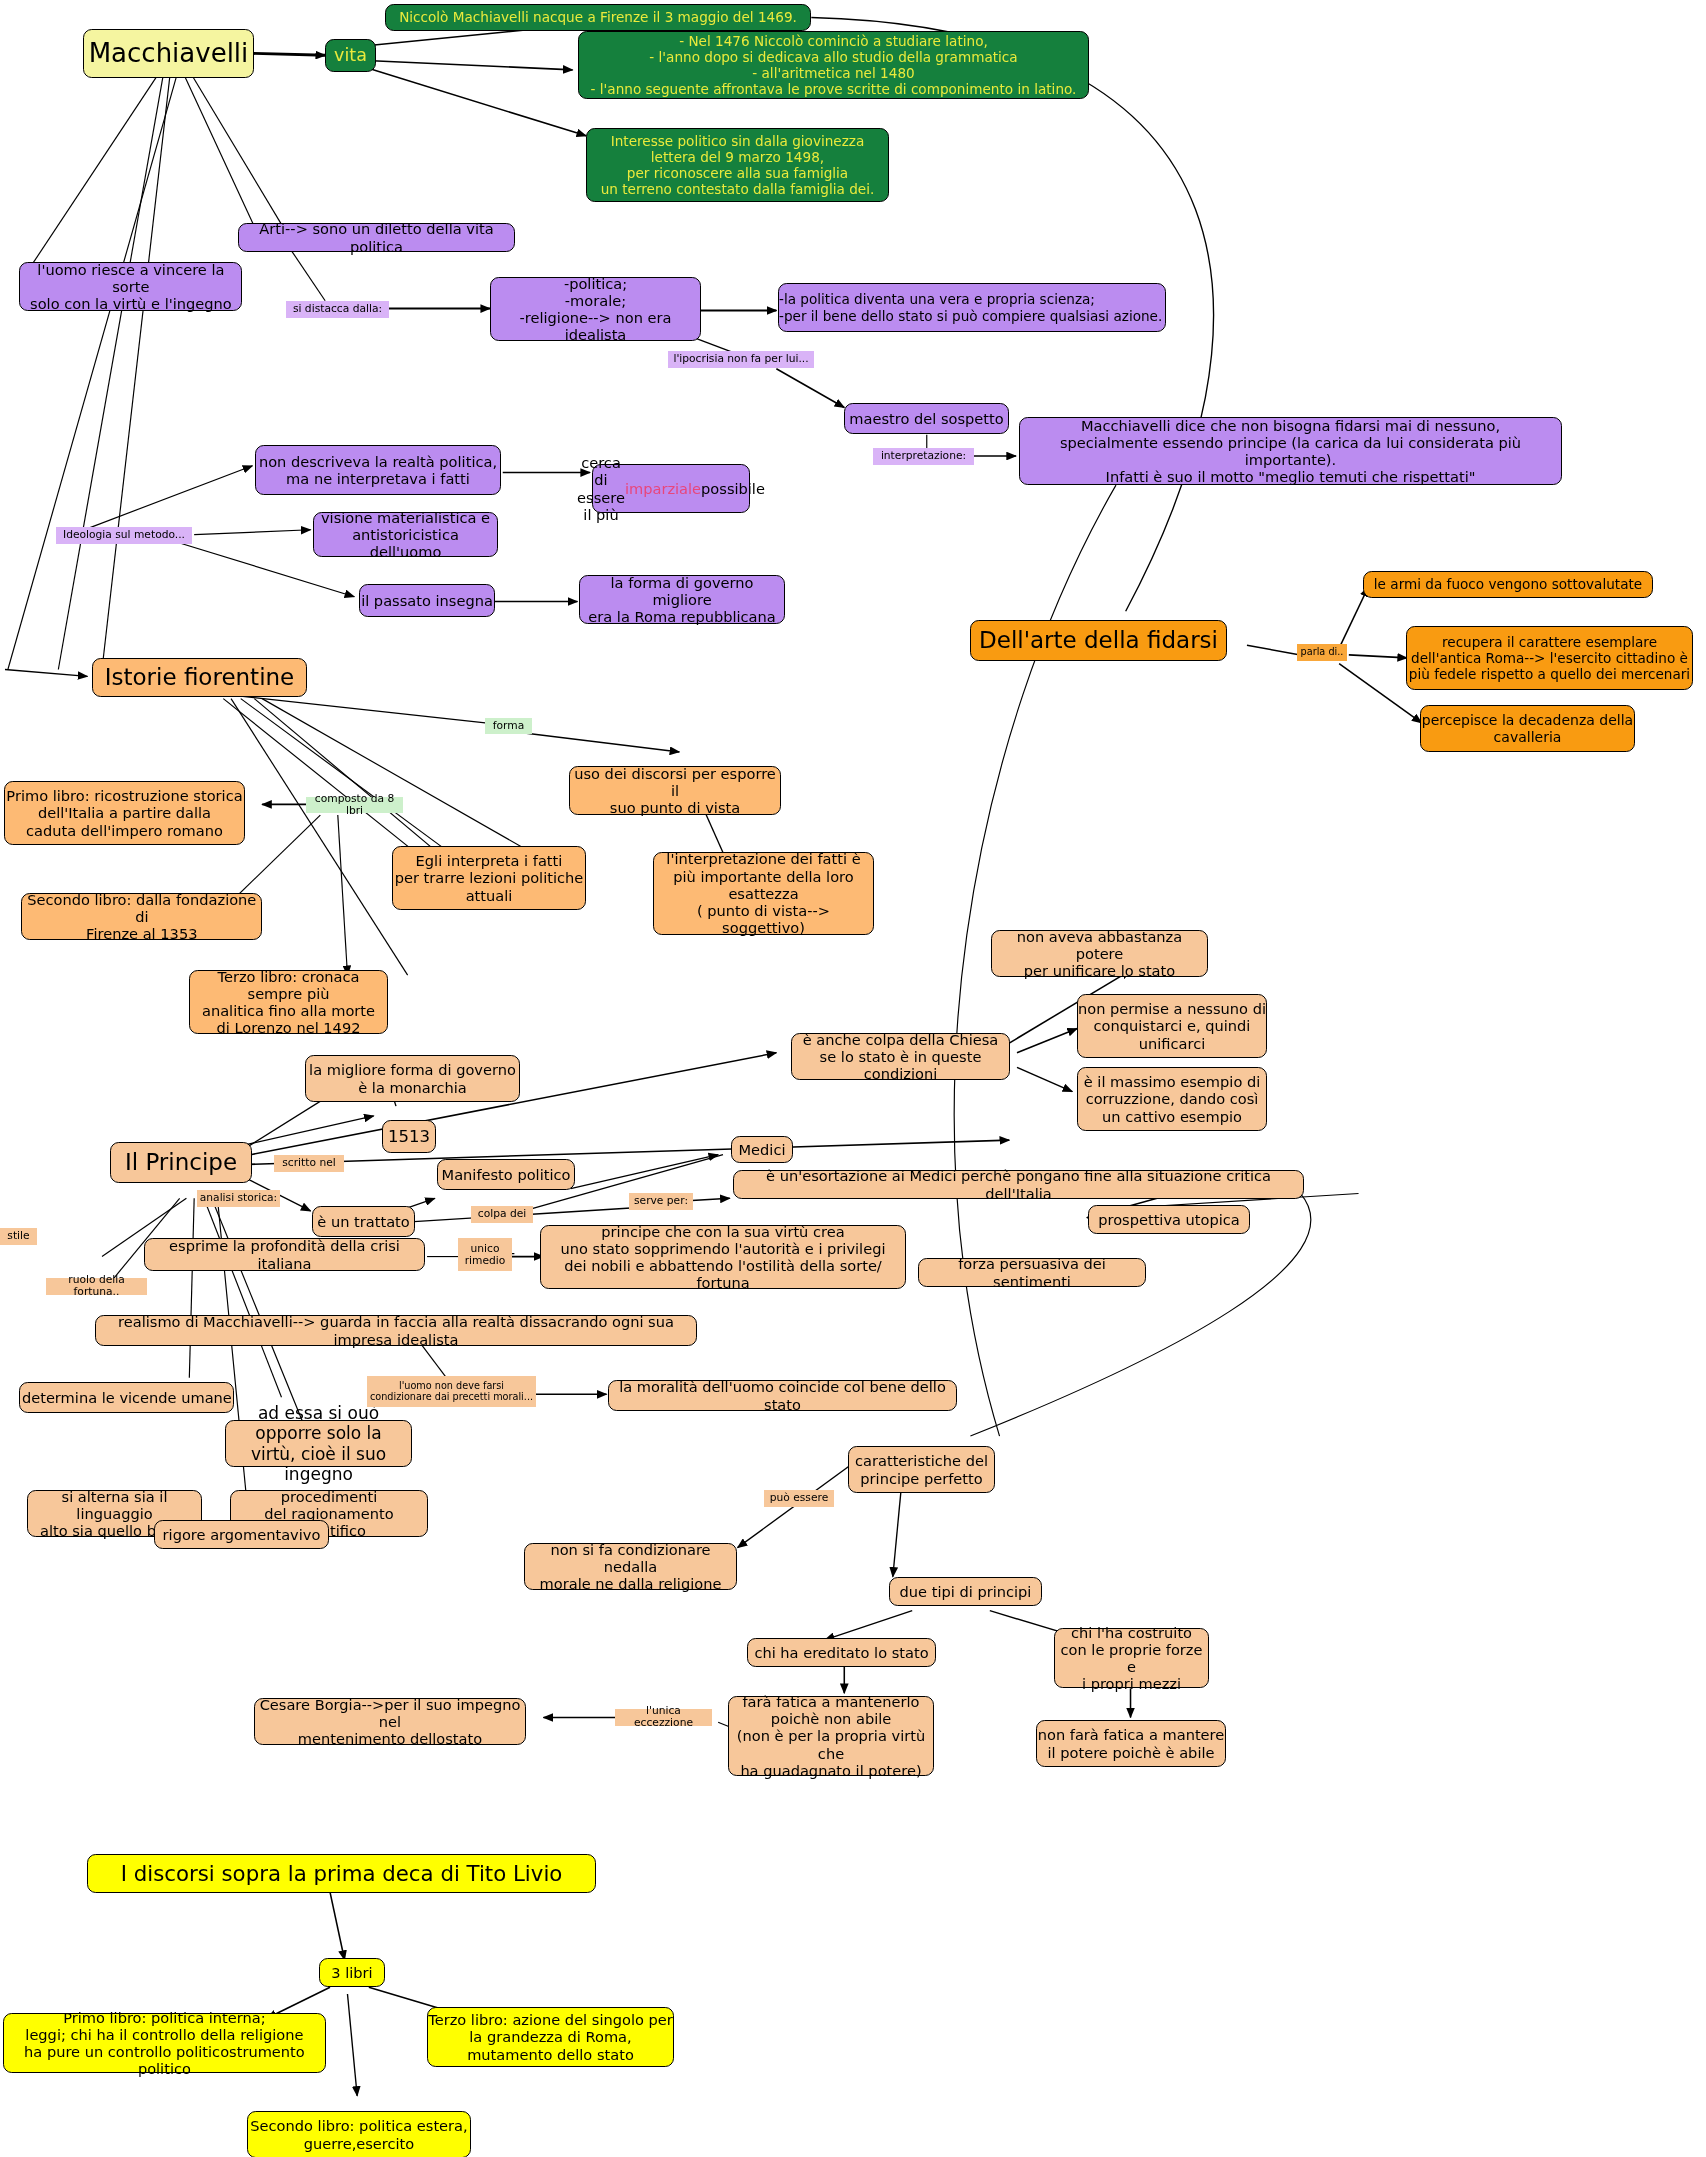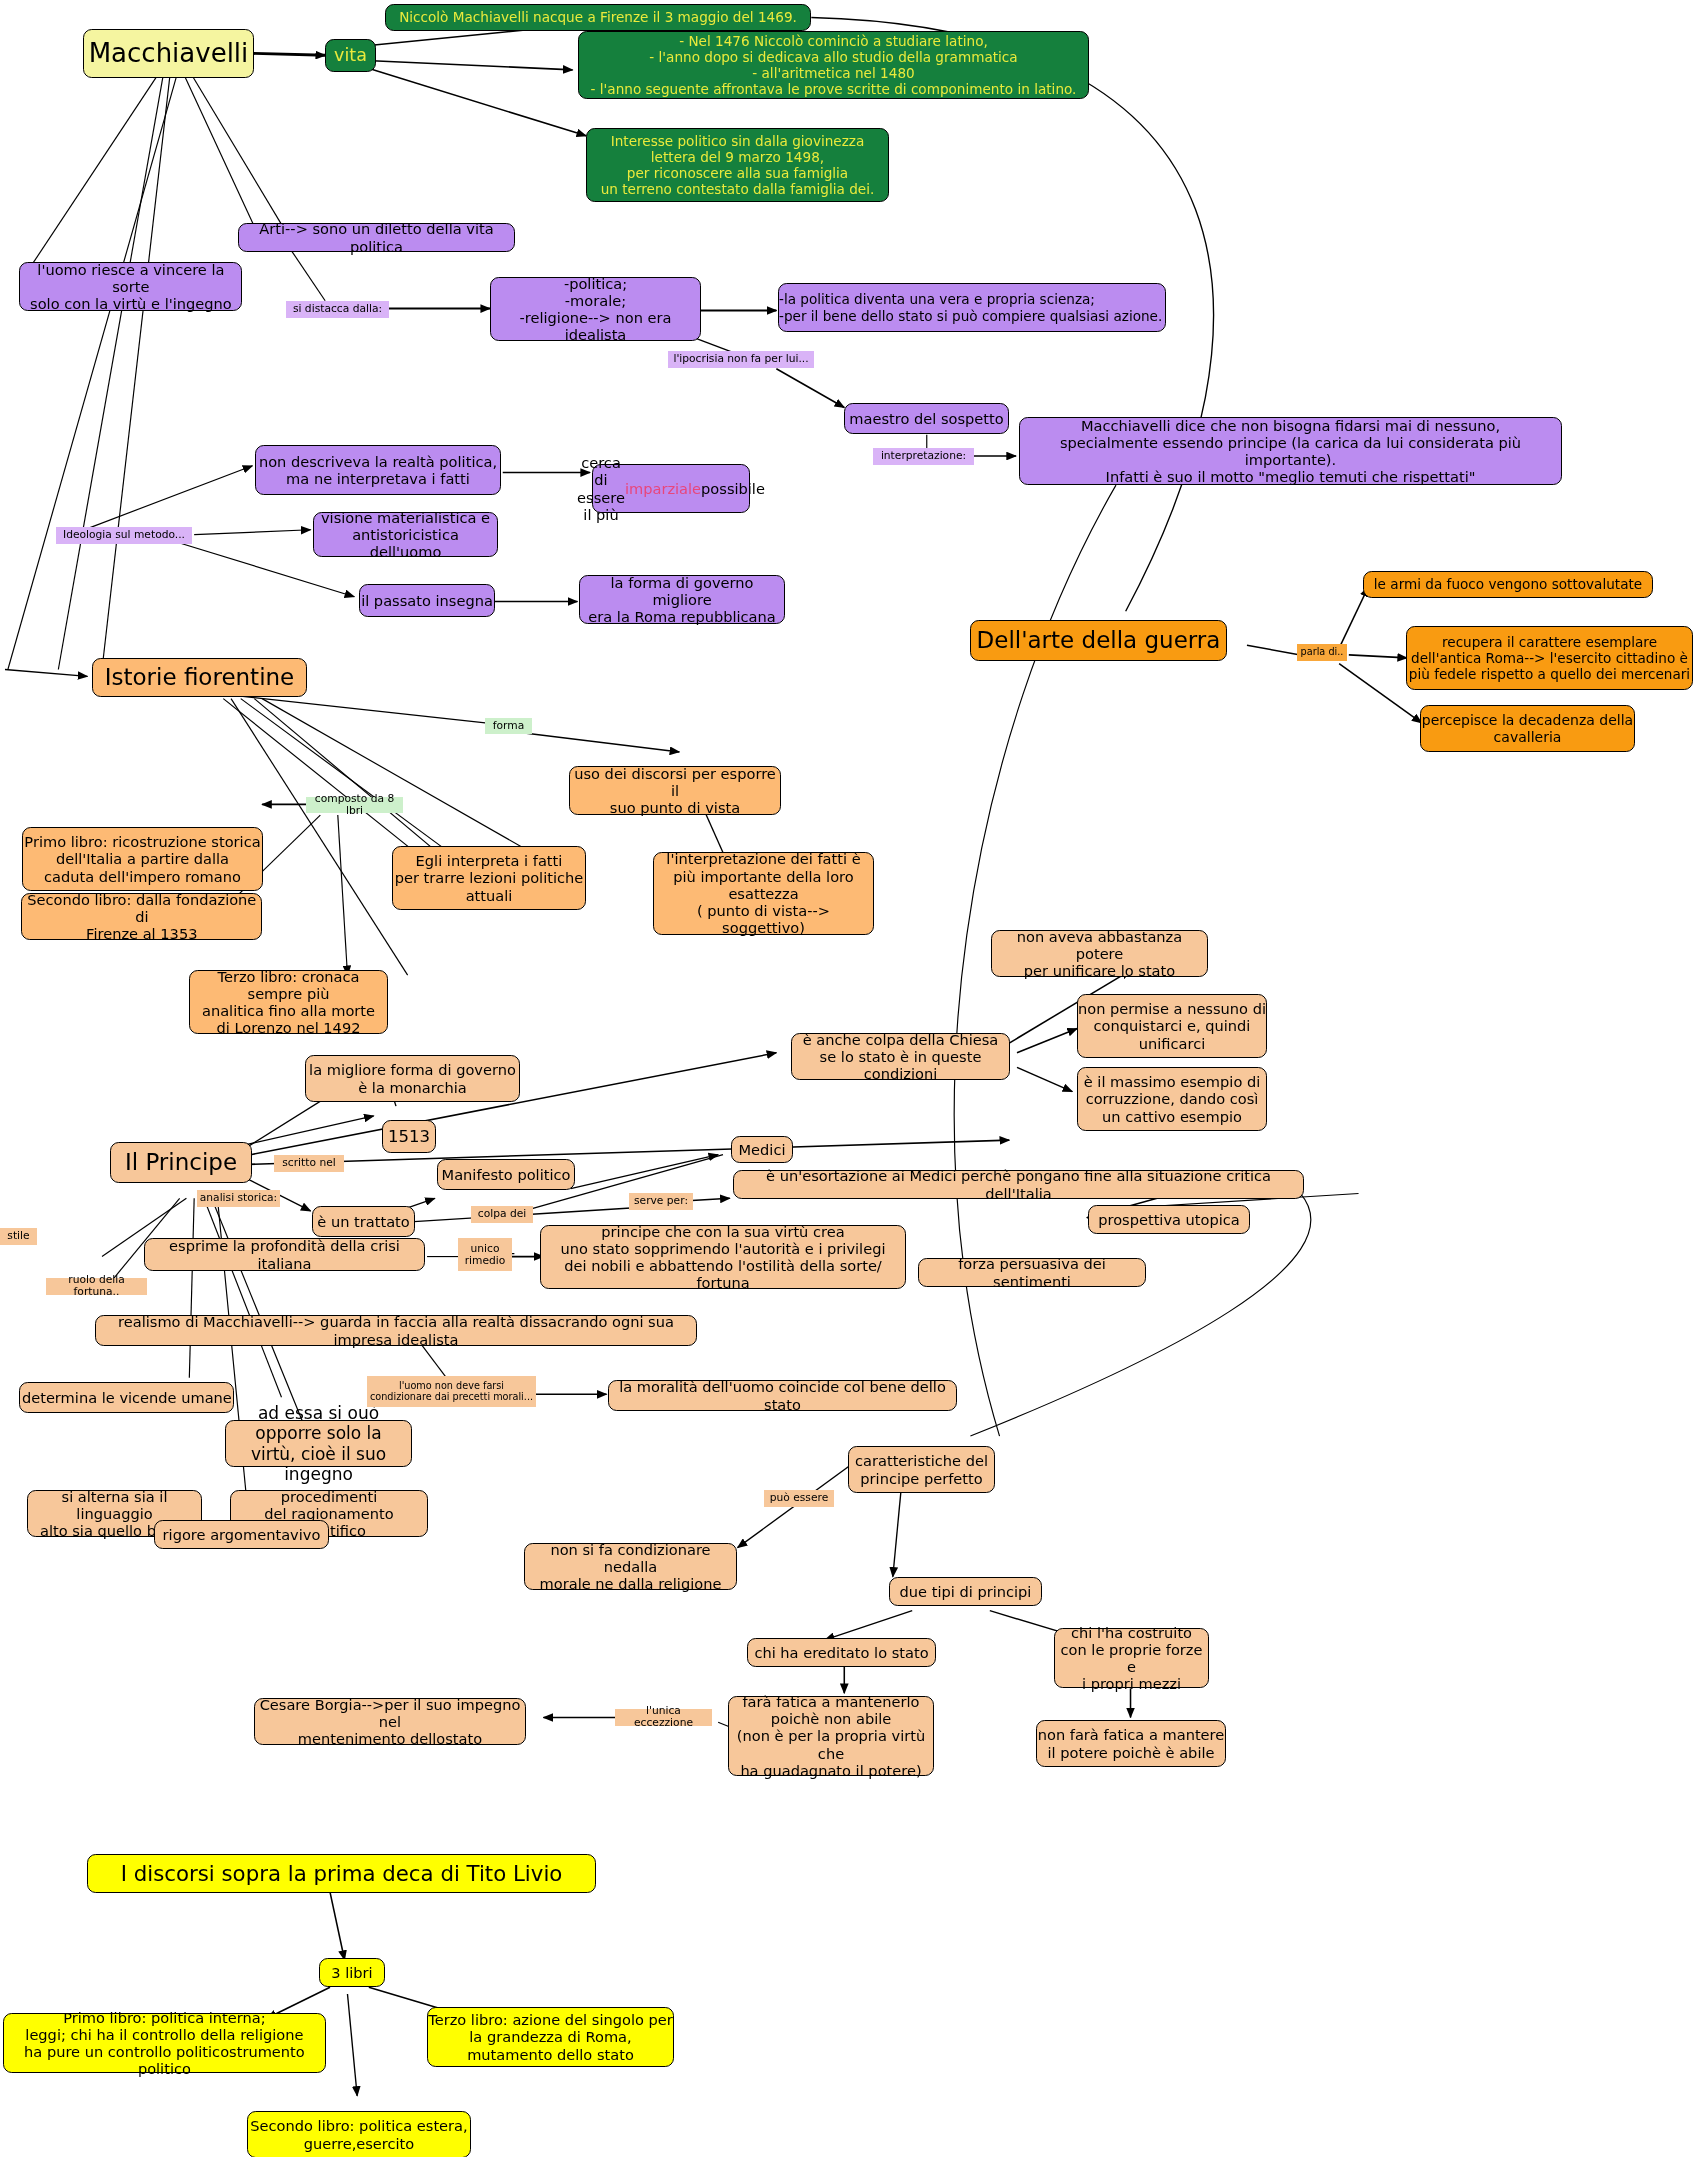--- a/index.html
+++ b/index.html
@@ -268,21 +268,21 @@
   </div>
 
   <div class="node n-purple" style="left:313px; top:512px; width:185px; height:45px; font-size:14.6px;">visione materialistica e
 antistoricistica dell'uomo</div>
 
   <div class="node n-purple" style="left:359px; top:584px; width:136px; height:33px; font-size:14.6px;">il passato insegna</div>
 
   <div class="node n-purple" style="left:579px; top:575px; width:206px; height:49px; font-size:14.6px;">la forma di governo migliore
 era la Roma repubblicana</div>
 
-  <div class="node n-orangedk title-lg" style="left:970px; top:620px; width:257px; height:41px;">Dell'arte della guerra</div>
+  <div class="node n-orangedk title-lg" style="left:970px; top:620px; width:257px; height:41px;">Dell'arte della fidarsi</div>
 
   <div class="linklabel ll-orangedk" style="left:1297px; top:644px; width:50px; height:16.5px;">parla di..</div>
 
   <div class="node n-orangedk" style="left:1363px; top:571px; width:290px; height:27px; font-size:13.6px;">le armi da fuoco vengono sottovalutate</div>
 
   <div class="node n-orangedk" style="left:1406px; top:626px; width:287px; height:64px; font-size:13.6px;">recupera il carattere esemplare
 dell'antica Roma--&gt; l'esercito cittadino è
 più fedele rispetto a quello dei mercenari</div>
 
   <div class="node n-orangedk" style="left:1420px; top:705px; width:215px; height:47px; font-size:14px;">percepisce la decadenza della
@@ -299,21 +299,21 @@
 per trarre lezioni politiche
 attuali</div>
 
   <div class="node n-green" style="left:653px; top:852px; width:221px; height:83px; font-size:14.6px;">l'interpretazione dei fatti è
 più importante della loro
 esattezza
 ( punto di vista--&gt; soggettivo)</div>
 
   <div class="linklabel ll-green" style="left:306px; top:797px; width:97px; height:15.5px;">composto da 8 lbri</div>
 
-  <div class="node n-green" style="left:22px; top:781px; width:241px; height:64px; font-size:14.6px;margin-top:46px;">Primo libro: ricostruzione storica
+  <div class="node n-green" style="left:4px; top:781px; width:241px; height:64px; font-size:14.6px;">Primo libro: ricostruzione storica
 dell'Italia a partire dalla
 caduta dell'impero romano</div>
 
   <div class="node n-green" style="left:21.3px; top:893px; width:241px; height:47px; font-size:14.6px;">Secondo libro: dalla fondazione di
 Firenze al 1353</div>
 
   <div class="node n-green" style="left:189px; top:970px; width:199px; height:64px; font-size:14.6px;">Terzo libro: cronaca sempre più
 analitica fino alla morte
 di Lorenzo nel 1492</div>
 

